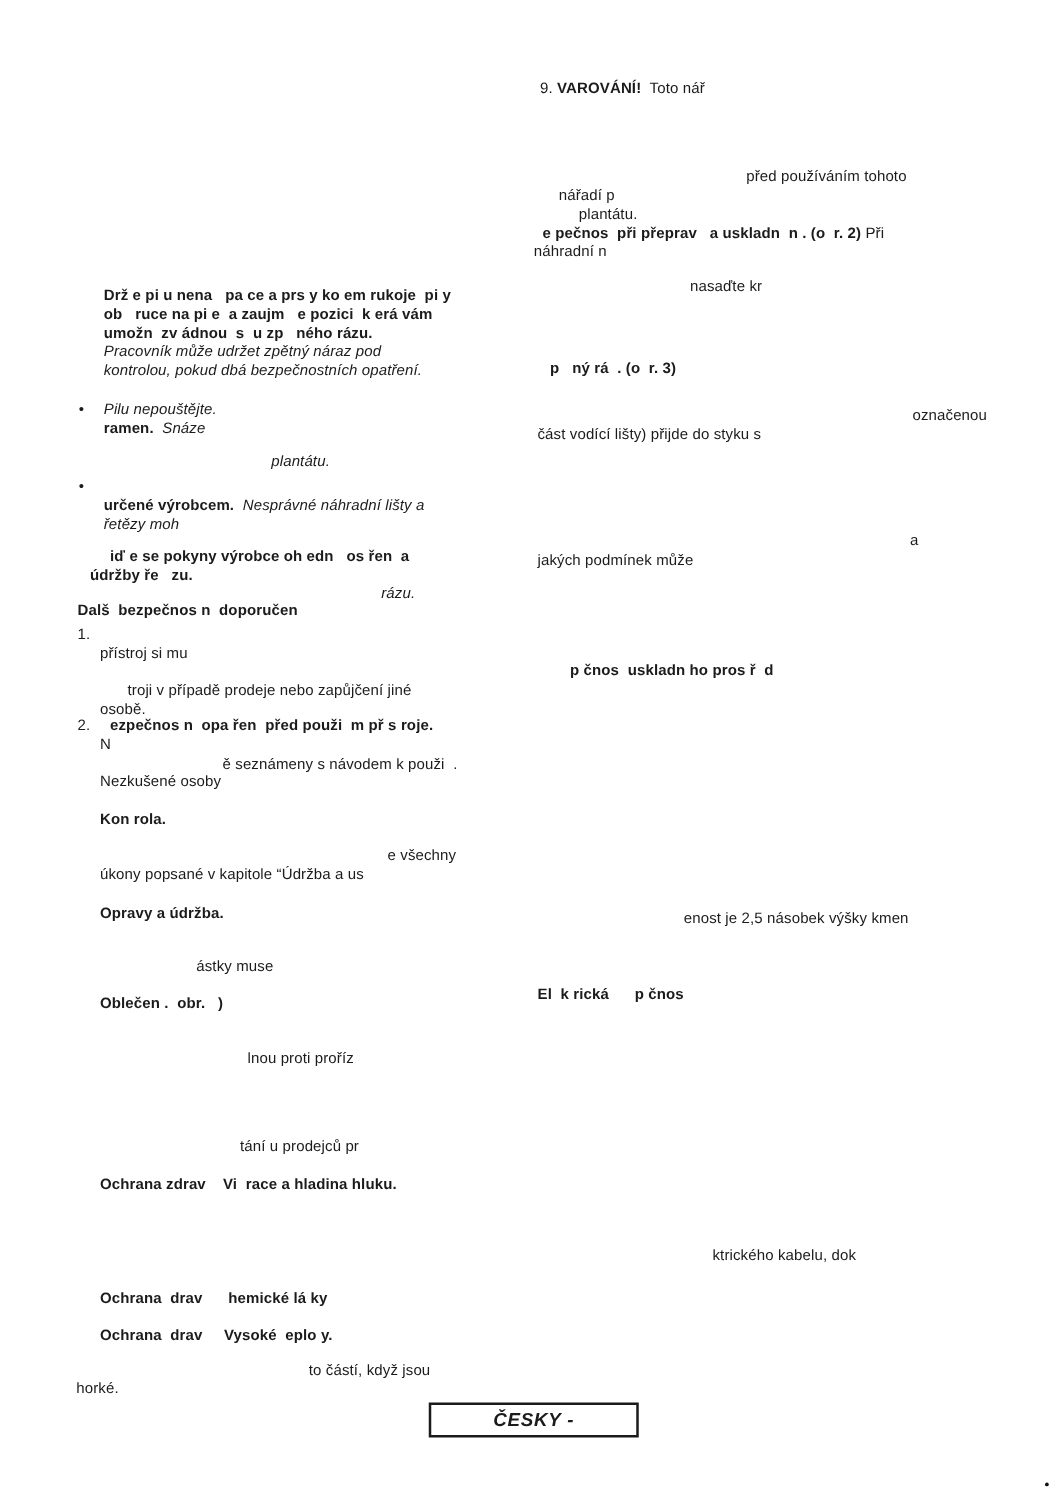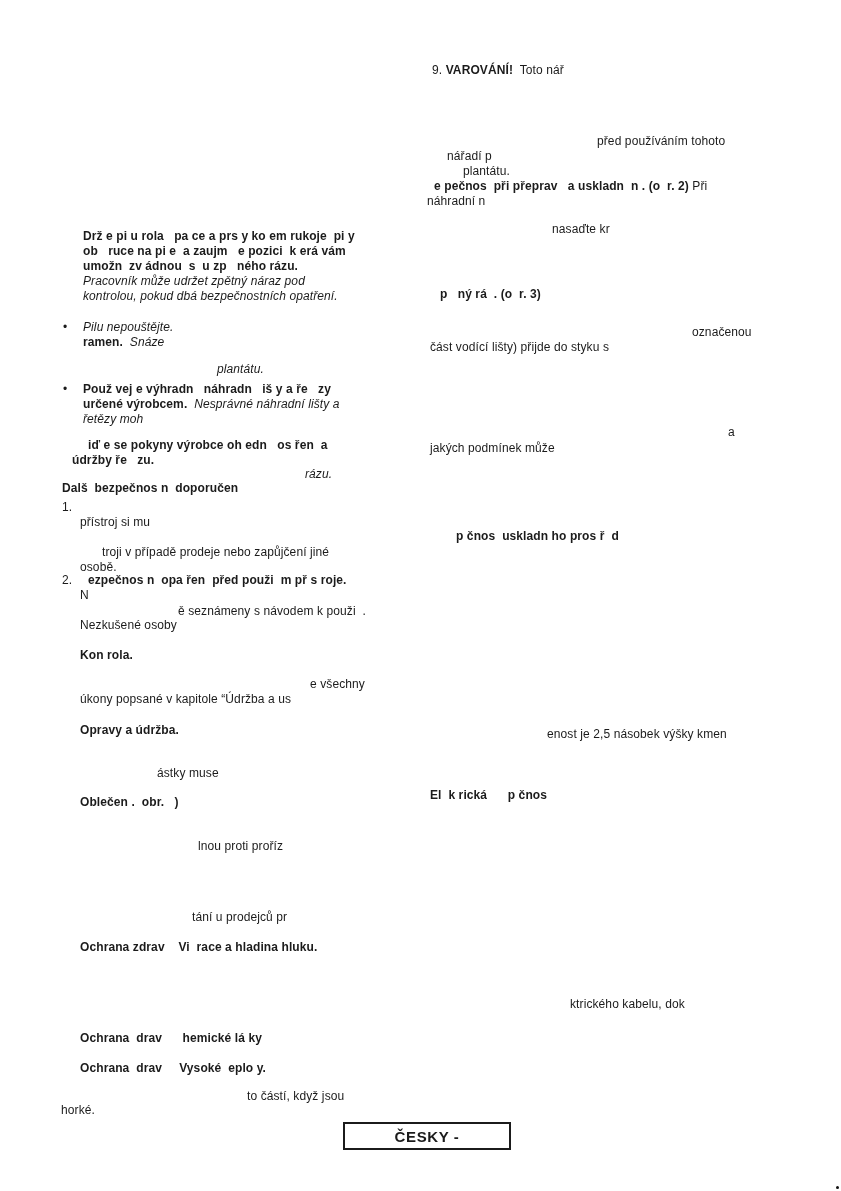--- a/index.html
+++ b/index.html
@@ -26,62 +26,62 @@
     left:343px;top:1122px;
     width:164px;height:24px;
     border:2px solid #1b1b1b;
     display:flex;align-items:center;justify-content:center;
   }
   .footer-label{
     font-weight:700;
     font-size:15px;
     letter-spacing:0.6px;
     white-space:pre;
+    font-style:italic;
   }
   .dot{
     position:absolute;left:836px;top:1186px;
     width:3px;height:3px;background:#111;border-radius:50%;
   }
 </style>
 </head>
 <body>
 
 <div class="page">
 
   <div class="ln" style="left:432px;top:62px"><span>9. </span><span class="b">VAROVÁNÍ!</span><span>  Toto nář</span></div>
 
   <div class="ln" style="left:597px;top:133px">před používáním tohoto</div>
   <div class="ln" style="left:447px;top:148px">nářadí p</div>
   <div class="ln" style="left:463px;top:163px">plantátu.</div>
   <div class="ln" style="left:434px;top:178px"><span class="b">e pečnos  při přeprav   a uskladn  n . (o  r. 2)</span><span> Při</span></div>
   <div class="ln" style="left:427px;top:193px">náhradní n</div>
   <div class="ln" style="left:552px;top:221px">nasaďte kr</div>
   <div class="ln b" style="left:440px;top:286px">p   ný rá  . (o  r. 3)</div>
-  <div class="ln" style="left:692px;top:324px">označenou</div>
+  <div class="ln" style="left:730px;top:324px">označenou</div>
   <div class="ln" style="left:430px;top:339px">část vodící lišty) přijde do styku s</div>
   <div class="ln" style="left:728px;top:424px">a</div>
   <div class="ln" style="left:430px;top:440px">jakých podmínek může</div>
   <div class="ln b" style="left:456px;top:528px">p čnos  uskladn ho pros ř  d</div>
   <div class="ln" style="left:547px;top:726px">enost je 2,5 násobek výšky kmen</div>
   <div class="ln b" style="left:430px;top:787px">El  k rická      p čnos</div>
   <div class="ln" style="left:570px;top:996px">ktrického kabelu, dok</div>
 
-  <div class="ln b" style="left:83px;top:228px">Drž e pi u rola   pa ce a prs y ko em rukoje  pi y</div>
+  <div class="ln b" style="left:83px;top:228px">Drž e pi u nena   pa ce a prs y ko em rukoje  pi y</div>
   <div class="ln b" style="left:83px;top:243px">ob   ruce na pi e  a zaujm   e pozici  k erá vám</div>
   <div class="ln b" style="left:83px;top:258px">umožn  zv ádnou  s  u zp   ného rázu.</div>
   <div class="ln i" style="left:83px;top:273px">Pracovník může udržet zpětný náraz pod</div>
   <div class="ln i" style="left:83px;top:288px">kontrolou, pokud dbá bezpečnostních opatření.</div>
   <div class="ln i" style="left:83px;top:319px">Pilu nepouštějte.</div>
 
   <div class="ln bullet" style="left:63px;top:319px">•</div>
   <div class="ln" style="left:83px;top:334px"><span class="b">ramen.</span><span class="i">  Snáze</span></div>
   <div class="ln i" style="left:217px;top:361px">plantátu.</div>
 
   <div class="ln bullet" style="left:63px;top:381px">•</div>
-  <div class="ln b" style="left:83px;top:381px">Použ vej e výhradn   náhradn   iš y a ře   zy</div>
   <div class="ln" style="left:83px;top:396px"><span class="b">určené výrobcem.</span><span class="i">  Nesprávné náhradní lišty a</span></div>
   <div class="ln i" style="left:83px;top:411px">řetězy moh</div>
 
   <div class="ln b" style="left:88px;top:437px">iď e se pokyny výrobce oh edn   os řen  a</div>
   <div class="ln b" style="left:72px;top:452px">údržby ře   zu.</div>
   <div class="ln i" style="left:305px;top:466px">rázu.</div>
 
   <div class="ln b" style="left:62px;top:480px">Dalš  bezpečnos n  doporučen</div>
 
   <div class="ln" style="left:62px;top:499px">1.</div>

